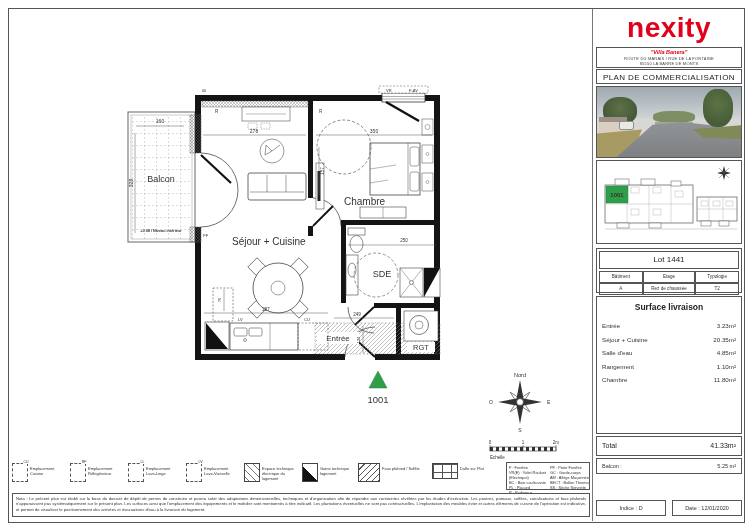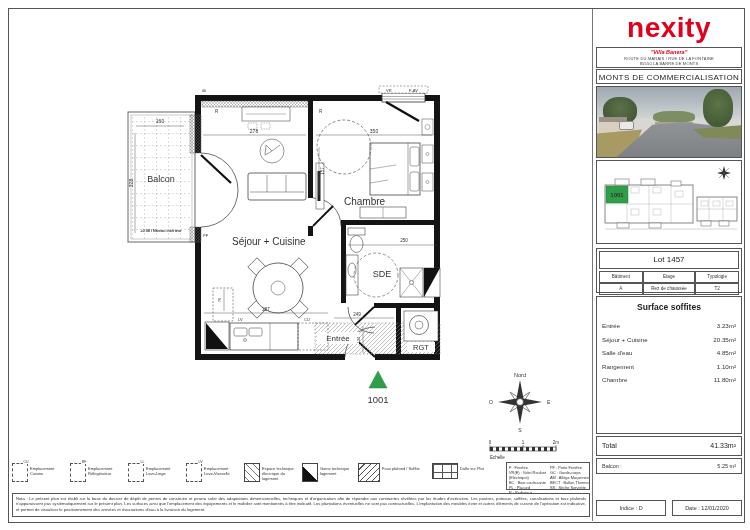--- a/index.html
+++ b/index.html
@@ -287,21 +287,21 @@
   </svg>
 
   <div class="logo">nexity</div>
 
   <div class="rb addr">
     <div class="proj">"Villa Banera"</div>
     <div class="l">ROUTE DU MARAIS / RUE DE LA FONTAINE</div>
     <div class="l">85550 LA BARRE DE MONTS</div>
   </div>
 
-  <div class="rb doctitle">MONTS DE COMMERCIALISATION</div>
+  <div class="rb doctitle">PLAN DE COMMERCIALISATION</div>
 
   <div class="rb photo">
     <div class="ph-treeL"></div>
     <div class="ph-treeC"></div>
     <div class="ph-housesC"></div>
     <div class="ph-houseL"></div>
     <div class="ph-grassL"></div>
     <div class="ph-road"></div>
     <div class="ph-grassR"></div>
     <div class="ph-treeR"></div>
@@ -334,33 +334,33 @@
       </g>
       <line x1="8" y1="68" x2="140" y2="68" stroke="#aaa" stroke-width="0.5"></line>
       <rect x="9" y="25" width="22" height="17" fill="#2f9e49" stroke="#27833c" stroke-width="0.5"></rect>
       <text x="20" y="36" font-size="6" fill="#fff" font-weight="bold" text-anchor="middle">1001</text>
       <polygon points="127,5 128.5,10.5 134,12 128.5,13.5 127,19 125.5,13.5 120,12 125.5,10.5" fill="#333"></polygon>
       <path d="M122,7 L132,17 M132,7 L122,17" stroke="#555" stroke-width="0.5"></path>
     </svg>
   </div>
 
   <div class="rb lot">
-    <div class="t">Lot 1457</div>
+    <div class="t">Lot 1441</div>
     <div class="grid">
       <div class="c">Bâtiment</div>
       <div class="c">Etage</div>
       <div class="c">Typologie</div>
       <div class="c">A</div>
       <div class="c">Rez de chaussée</div>
       <div class="c">T2</div>
     </div>
   </div>
 
   <div class="rb surf">
-    <div class="t">Surface soffites</div>
+    <div class="t">Surface livraison</div>
     <div class="srow">
         <span>Entrée</span>
         <span>3.23m²</span>
       </div>
     <div class="srow">
         <span>Séjour + Cuisine</span>
         <span>20.35m²</span>
       </div>
     <div class="srow">
         <span>Salle d'eau</span>

